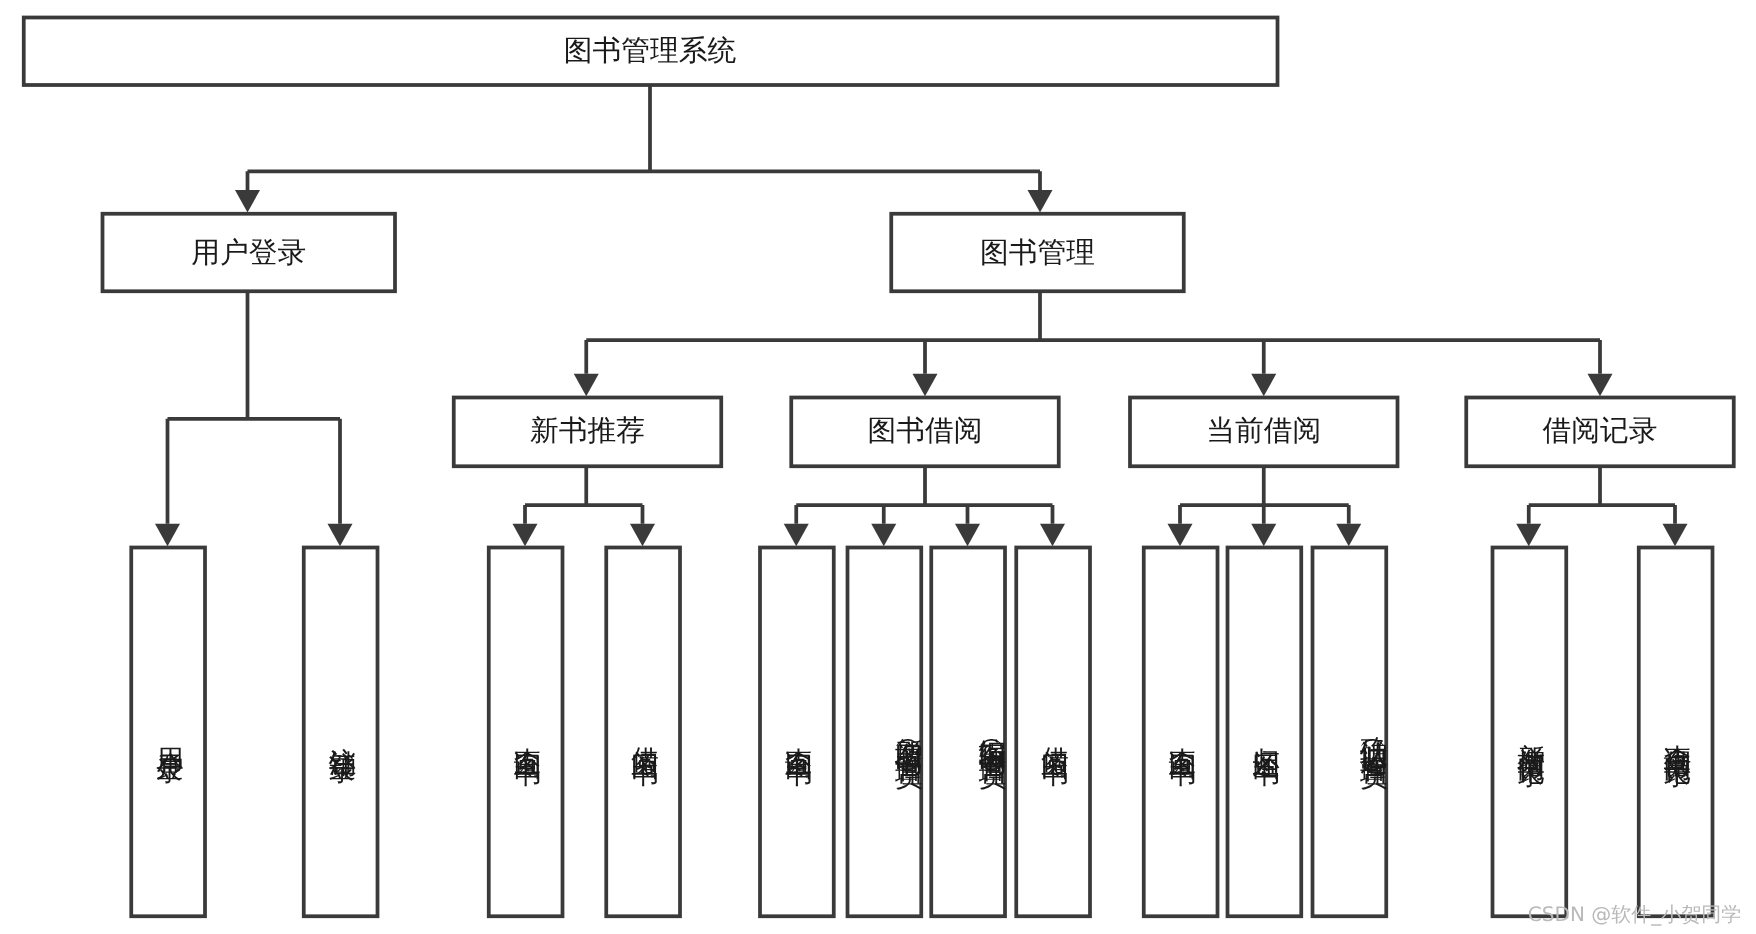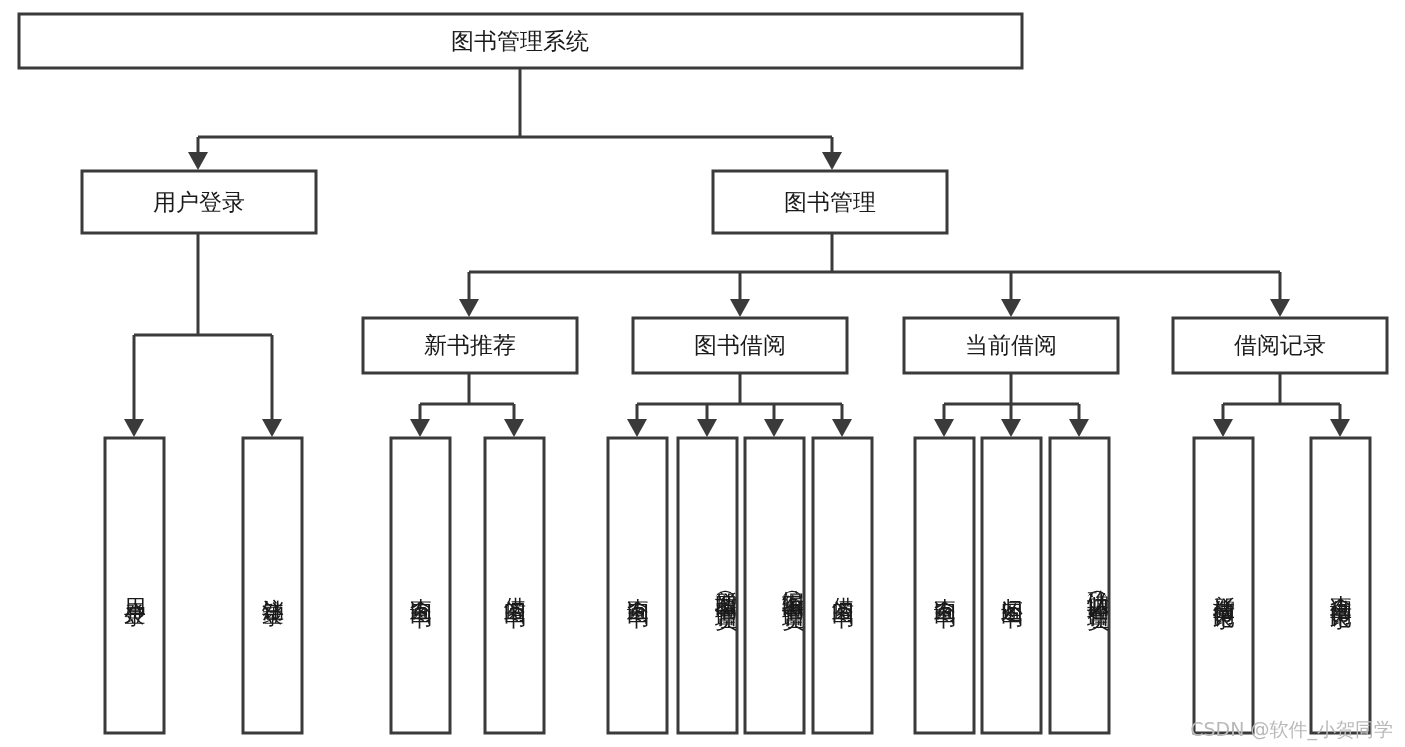--- a/index.html
+++ b/index.html
@@ -61,21 +61,21 @@
     align-items: center;
     justify-content: center;
     white-space: nowrap;
     user-select: none;
   }
   .watermark {
     position: absolute;
     right: 12px;
     bottom: 4px;
     font-family: "DejaVu Sans", "Liberation Sans", sans-serif;
-    font-size: 19px;
+    font-size: 16px;
     color: #b9b9b9;
     white-space: nowrap;
     user-select: none;
   }
 </style>
 </head>
 <body>
 
 <div id="diagram-root">
 

